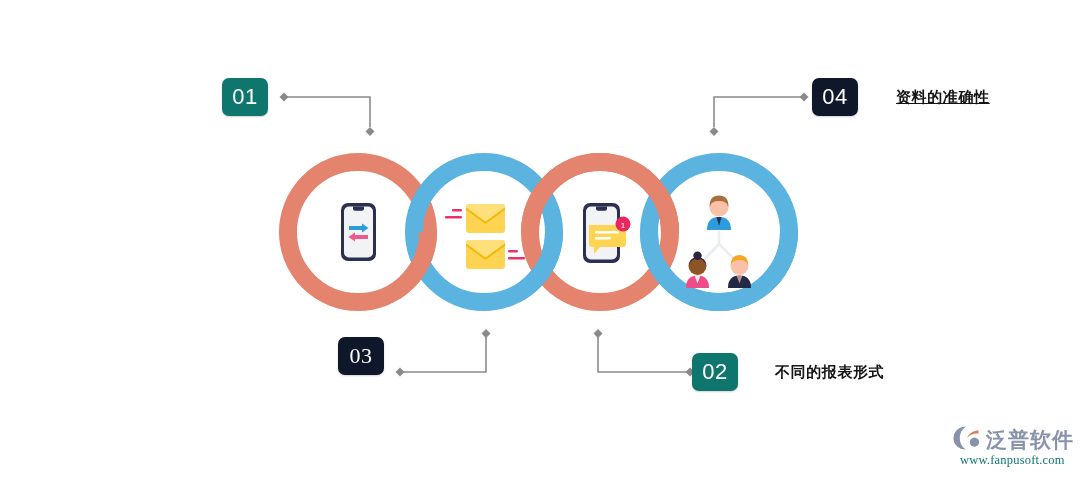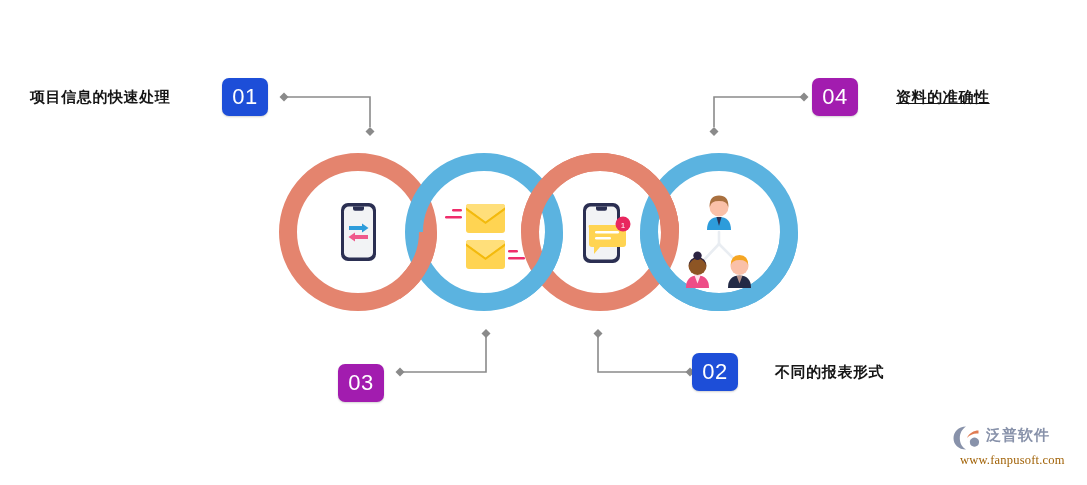--- a/index.html
+++ b/index.html
@@ -45,71 +45,71 @@
     color: #ffffff;
     font-size: 22px;
     font-weight: normal;
     display: flex;
     align-items: center;
     justify-content: center;
     letter-spacing: 0.5px;
     box-shadow: 0 1px 2px rgba(0,0,0,0.18);
     font-family: "Liberation Sans", sans-serif;
   }
-  .badge.orange { background: #1d4ed8; }
-  .badge.blue   { background: #a21caf; }
+  .badge.orange { background: #0f766e; }
+  .badge.blue   { background: #0f172a; }
 
   
   .caption {
     position: absolute;
     font-size: 15px;
     font-weight: bold;
     color: #151515;
     white-space: nowrap;
     font-family: "DejaVu Sans", "Liberation Sans", sans-serif;
     letter-spacing: 0.6px;
   }
 
   
   #badge-01 { left: 222px; top: 78px; }
   #badge-04 { left: 812px; top: 78px; }
-  #badge-03 { left: 338px; top: 364px; }
+  #badge-03 { left: 338px; top: 337px; font-family: Liberation Serif, serif; }
   #badge-02 { left: 692px; top: 353px; }
 
   
   #cap-01 { left: 30px;  top: 88px; }
   #cap-04 { left: 896px; top: 88px; text-decoration: underline; }
   #cap-03 { left: 118px; top: 363px; }
   #cap-02 { left: 775px; top: 363px; text-align: center; }
 
   
   #watermark {
     position: absolute;
     left: 952px;
     top: 424px;
     width: 128px;
     height: 56px;
   }
   #wm-text {
     position: absolute;
     left: 34px;
     top: 2px;
-    font-size: 15px;
+    font-size: 21px;
     font-weight: bold;
     color: #8892AA;
     letter-spacing: 1px;
     font-family: "DejaVu Sans", "Liberation Sans", sans-serif;
     white-space: nowrap;
   }
   #wm-url {
     position: absolute;
     left: 8px;
     top: 29px;
     font-size: 12.5px;
-    color: #a16207;
+    color: #0f766e;
     font-family: "Liberation Serif", serif;
     white-space: nowrap;
     letter-spacing: 0.2px;
   }
   #wm-mark {
     position: absolute;
     left: 0px;
     top: 1px;
     width: 30px;
     height: 26px;
@@ -277,21 +277,20 @@
         <path d="M 2.8 11.5 q -0.2 -10.5 8.7 -10.5 q 8.9 0 8.7 10.5 q -1 -5.5 -8.7 -5.5 q -7.7 0 -8.7 5.5 Z" fill="#F5A623"></path>
       </g>
     </g>
   </svg>
 
   <div id="badge-01" class="badge orange">01</div>
   <div id="badge-04" class="badge blue">04</div>
   <div id="badge-03" class="badge blue">03</div>
   <div id="badge-02" class="badge orange">02</div>
 
-  <div id="cap-01" class="caption">项目信息的快速处理</div>
   <div id="cap-04" class="caption">资料的准确性</div>
   <div id="cap-02" class="caption">不同的报表形式</div>
 
   <div id="watermark">
     <svg id="wm-mark" viewBox="0 0 30 26">
       <path d="M 14 1.5 C 6.5 1.5 1.5 7 1.5 13.2 C 1.5 19.4 6.5 24.5 14 24.5
                C 10.2 22.2 7.8 18.2 7.8 13.2 C 7.8 8.2 10.2 3.9 14 1.5 Z" fill="#8892AA"></path>
       <path d="M 26.5 5.5 C 22 5.5 17 8 15 13 C 18 9.5 22.5 8 26.5 8.6 Z" fill="#E07B52"></path>
       <path d="M 22.5 12.5 a 4.6 4.6 0 1 1 -0.1 0 Z" fill="#8892AA"></path>
     </svg>

